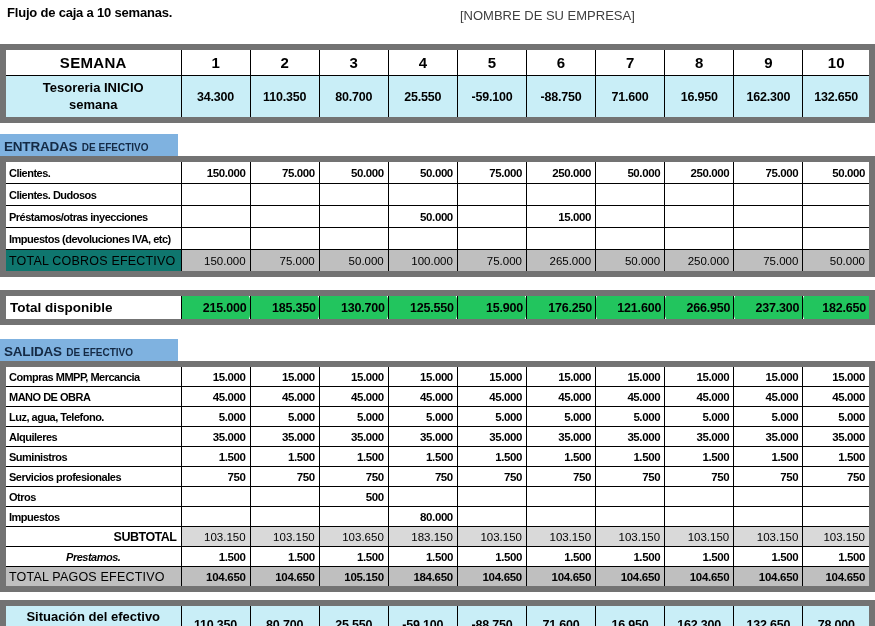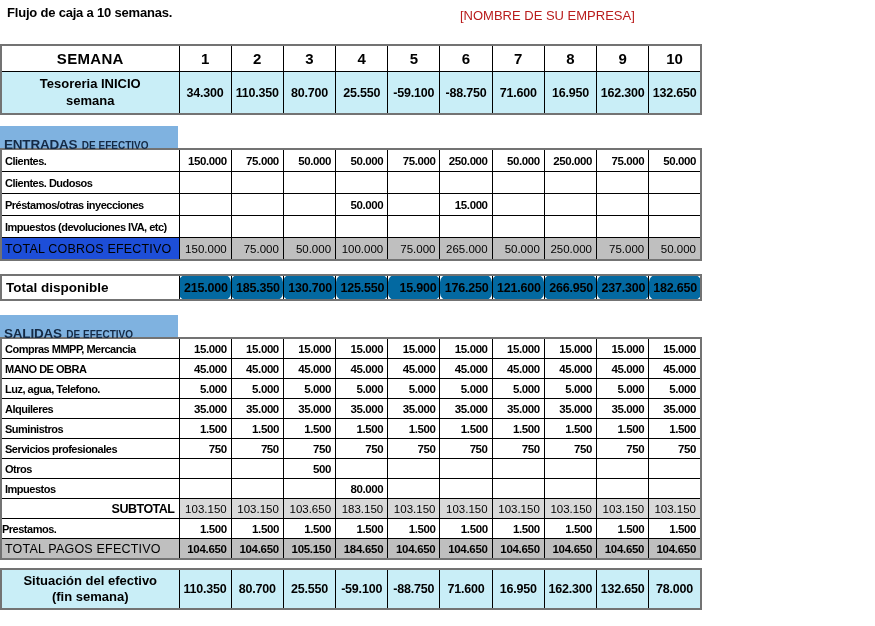--- a/index.html
+++ b/index.html
@@ -1,62 +1,62 @@
 <!DOCTYPE html>
 <html><head>
 <meta charset="utf-8">
 <style>
   html,body { margin:0; padding:0; background:#ffffff; }
   body { width:875px; height:626px; font-family:"Liberation Sans", sans-serif; color:#000; }
   .page { position:relative; width:875px; height:626px; overflow:hidden; background:#fff; }
 
   .titlebar { position:relative; height:40px; }
   .title { position:absolute; left:7px; top:5px; font-size:13px; font-weight:bold; letter-spacing:-0.2px; }
-  .company { position:absolute; left:460px; top:8px; font-size:13px; color:#b91c1c; }
-
-  table.t { border-collapse:collapse; table-layout:fixed; width:702px; border:2px solid #737373; }
+  .company { position:absolute; left:460px; top:8px; font-size:13px; color:#404040; }
+
+  table.t { border-collapse:collapse; table-layout:fixed; width:875px; border:6px solid #737373; }
   table.t td { border:1px solid #000; overflow:hidden; white-space:nowrap; padding:0; }
   col.c-lbl { width:178px; }
 
   
   .head-t { margin-top:4px; }
   .r-semana td { height:25px; text-align:center; font-weight:bold; font-size:15px; }
   .lbl-semana { letter-spacing:0.3px; }
   .r-teso td { height:41px; }
   .lbl-teso { font-weight:bold; font-size:13px; text-align:center; white-space:normal !important; line-height:1.3; padding:0 30px !important; }
   .c-val { text-align:center; font-weight:bold; font-size:12.5px; letter-spacing:-0.2px; }
   .cyan { background:#c9eef7; }
 
   
-  .sec-hdr { width:178px; height:22px; background:#7fb2e0; box-sizing:border-box; padding:9px 0 0 4px; color:#142a45; }
+  .sec-hdr { width:178px; height:22px; background:#7fb2e0; box-sizing:border-box; padding:3px 0 0 4px; color:#142a45; }
   .sec-hdr-entradas { margin-top:11px; }
   .sec-hdr-salidas { margin-top:14px; }
   .sec-big { font-weight:bold; font-size:13.5px; letter-spacing:-0.2px; }
   .sec-small { font-weight:bold; font-size:10px; }
 
   
   .ent-t td { height:21px; }
   .sal-t td { height:19px; }
   .rowlbl { font-weight:bold; font-size:11px; letter-spacing:-0.5px; padding-left:3px !important; }
   .rowval { font-weight:bold; font-size:11.5px; letter-spacing:-0.4px; text-align:right; padding-right:4px !important; }
 
   
-  .total-lbl { background:#1d4ed8; font-size:12.5px; padding-left:3px !important; letter-spacing:0.2px; }
+  .total-lbl { background:#0f766e; font-size:12.5px; padding-left:3px !important; letter-spacing:0.2px; }
   .total-val { background:#bfbfbf; font-size:11.5px; text-align:right; padding-right:4px !important; }
 
   
   .disp-t { margin-top:13px; }
   .disp-t td { height:23px;border-radius:7px; }
   .disp-lbl { font-weight:bold; font-size:13.5px; padding-left:4px !important; }
-  .disp-val { background:#0369a1; font-weight:bold; font-size:12.5px; letter-spacing:-0.2px; text-align:right; padding-right:3px !important;margin-left:48px; }
+  .disp-val { background:#22c55e; font-weight:bold; font-size:12.5px; letter-spacing:-0.2px; text-align:right; padding-right:3px !important;margin-left:48px; }
 
   
   .sub-lbl { font-weight:bold; font-size:12.5px; letter-spacing:-0.5px; text-align:right; padding-right:4px !important; }
   .sub-val { background:#d9d9d9; font-size:11.5px; text-align:right; padding-right:4px !important; }
-  .pres-lbl { font-weight:bold; font-size:11px; letter-spacing:-0.5px; text-align:left; }
+  .pres-lbl { font-weight:bold; font-size:11px; letter-spacing:-0.5px; text-align:center;font-style:italic; }
   .pagos-lbl { background:#bfbfbf; font-size:12.5px; padding-left:3px !important; letter-spacing:0.2px; }
   .pagos-val { background:#bfbfbf; font-weight:bold; font-size:11.5px; letter-spacing:-0.3px; text-align:right; padding-right:4px !important; }
 
   
   .fin-t { margin-top:8px; }
   .fin-t td { height:38px; }
   .fin-lbl { font-weight:bold; font-size:13px; text-align:center; white-space:normal !important; line-height:1.25; padding:0 14px !important; }
   .fin-val { text-align:center; font-weight:bold; font-size:12.5px; letter-spacing:-0.2px; }
 </style>
 </head>

